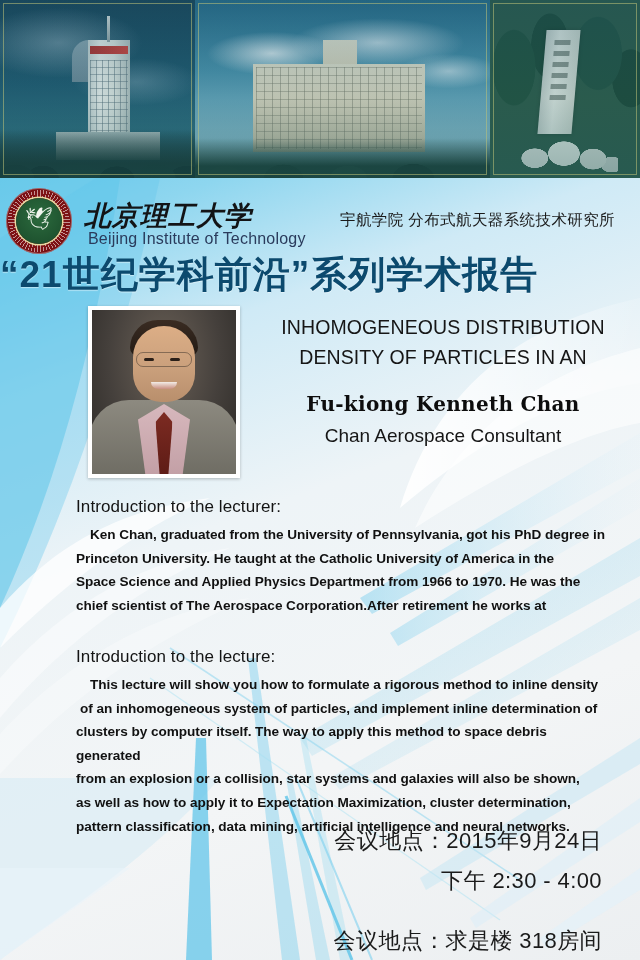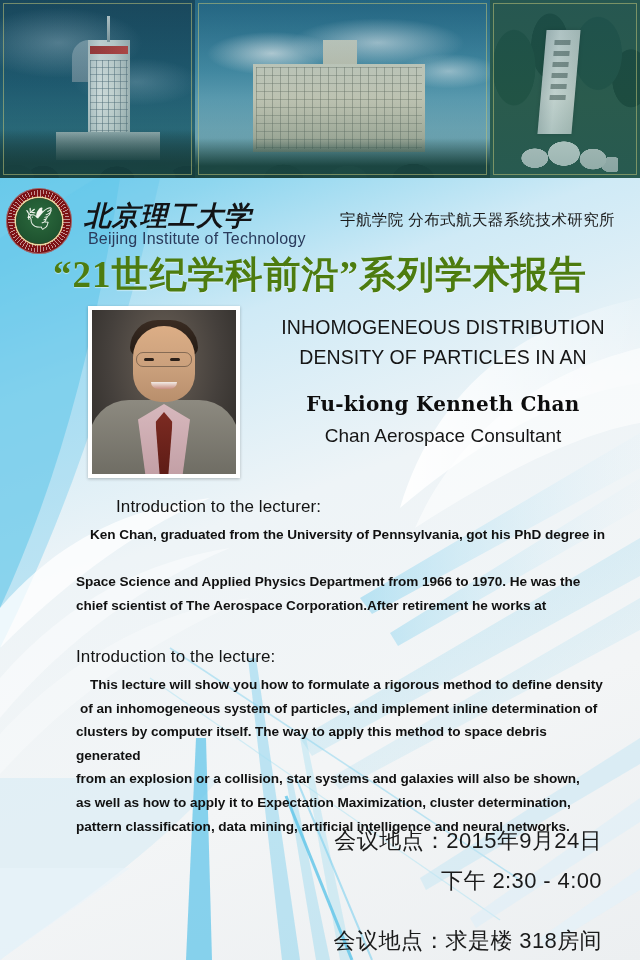--- a/index.html
+++ b/index.html
@@ -197,24 +197,23 @@
     position:absolute; left:88px; top:230px;
     font-size:16px; color:#2a3b5c; letter-spacing:.2px;
   }
   .dept{
     position:absolute; left:340px; top:210px;
     font-size:15.5px; color:#1a1a1a; letter-spacing:.4px;
   }
 
   .series-title{
     position:absolute; left:0; right:0; top:250px;
-    text-align:center;
-    font-family:Liberation Serif, serif;
+    font-family:Liberation Sans, sans-serif;
     font-size:37px; font-weight:bold;
-    color:#4d7c0f;
+    color:#0c4a6e;
     letter-spacing:1px;
     text-shadow:0 1px 1px rgba(255,255,255,.5);
   }
 
   
   .portrait{
     position:absolute; left:88px; top:306px; width:152px; height:172px;
     background:#ffffff; padding:4px;
     box-shadow:0 1px 3px rgba(0,0,0,.25);
   }
@@ -276,21 +275,21 @@
     position:absolute; left:262px; right:16px; top:425px;
     text-align:center;
     font-size:19px; color:#161616;
   }
 
   
   .sec-head{
     position:absolute; left:76px;
     font-size:17px; color:#141414; letter-spacing:.1px;
   }
-  .sec-head.h1{ top:497px;margin-left:40px; }
+  .sec-head.h1{ top:497px; }
   .sec-head.h2{ top:647px; }
 
   .para{
     position:absolute; left:76px; width:530px;
     font-size:13.6px; font-weight:bold; color:#111;
     line-height:23.6px; letter-spacing:-.05px;
   }
   .para.p1{ top:523px; }
   .para.p2{ top:673px; }
   .para .ind{ display:inline-block; width:14px; }
@@ -423,28 +422,28 @@
   <div class="talk-title">
     <div>INHOMOGENEOUS DISTRIBUTION</div>
     <div>DENSITY OF PARTICLES IN AN</div>
   </div>
   <div class="speaker">Fu-kiong Kenneth Chan</div>
   <div class="affil">Chan Aerospace Consultant</div>
 
   <div class="sec-head h1">Introduction to the lecturer:</div>
   <div class="para p1">
     <span class="ind"></span><span>Ken Chan, graduated from the University of Pennsylvania, got his PhD degree in</span><br>
-    <br>
+    <span>Princeton University. He taught at the Catholic University of America in the</span><br>
     <span>Space Science and Applied Physics Department from 1966 to 1970. He was the</span><br>
     <span>chief scientist of The Aerospace Corporation.After retirement he works at</span><br>
   </div>
 
   <div class="sec-head h2">Introduction to the lecture:</div>
   <div class="para p2">
-    <span class="ind"></span><span>This lecture will show you how to formulate a rigorous method to define density</span><br>
+    <span class="ind"></span><span>This lecture will show you how to formulate a rigorous method to inline density</span><br>
     <span class="ind2"></span><span>of an inhomogeneous system of particles, and implement inline determination of</span><br>
     <span>clusters by computer itself. The way to apply this method to space debris generated</span><br>
     <span>from an explosion or a collision, star systems and galaxies will also be shown,</span><br>
     <span>as well as how to apply it to Expectation Maximization, cluster determination,</span><br>
     <span>pattern classification, data mining, artificial intelligence and neural networks.</span>
   </div>
 
   <div class="foot f1">会议地点：2015年9月24日</div>
   <div class="foot f2">下午 2:30 - 4:00</div>
   <div class="foot f3">会议地点：求是楼 318房间</div>

